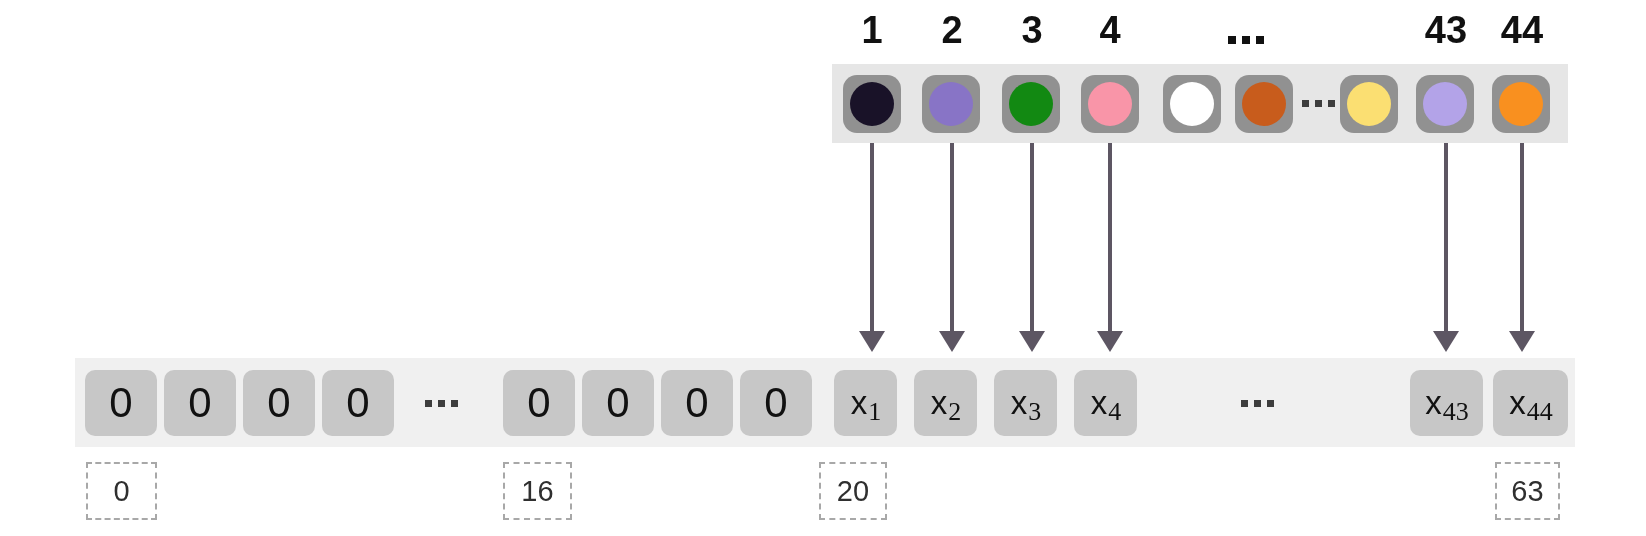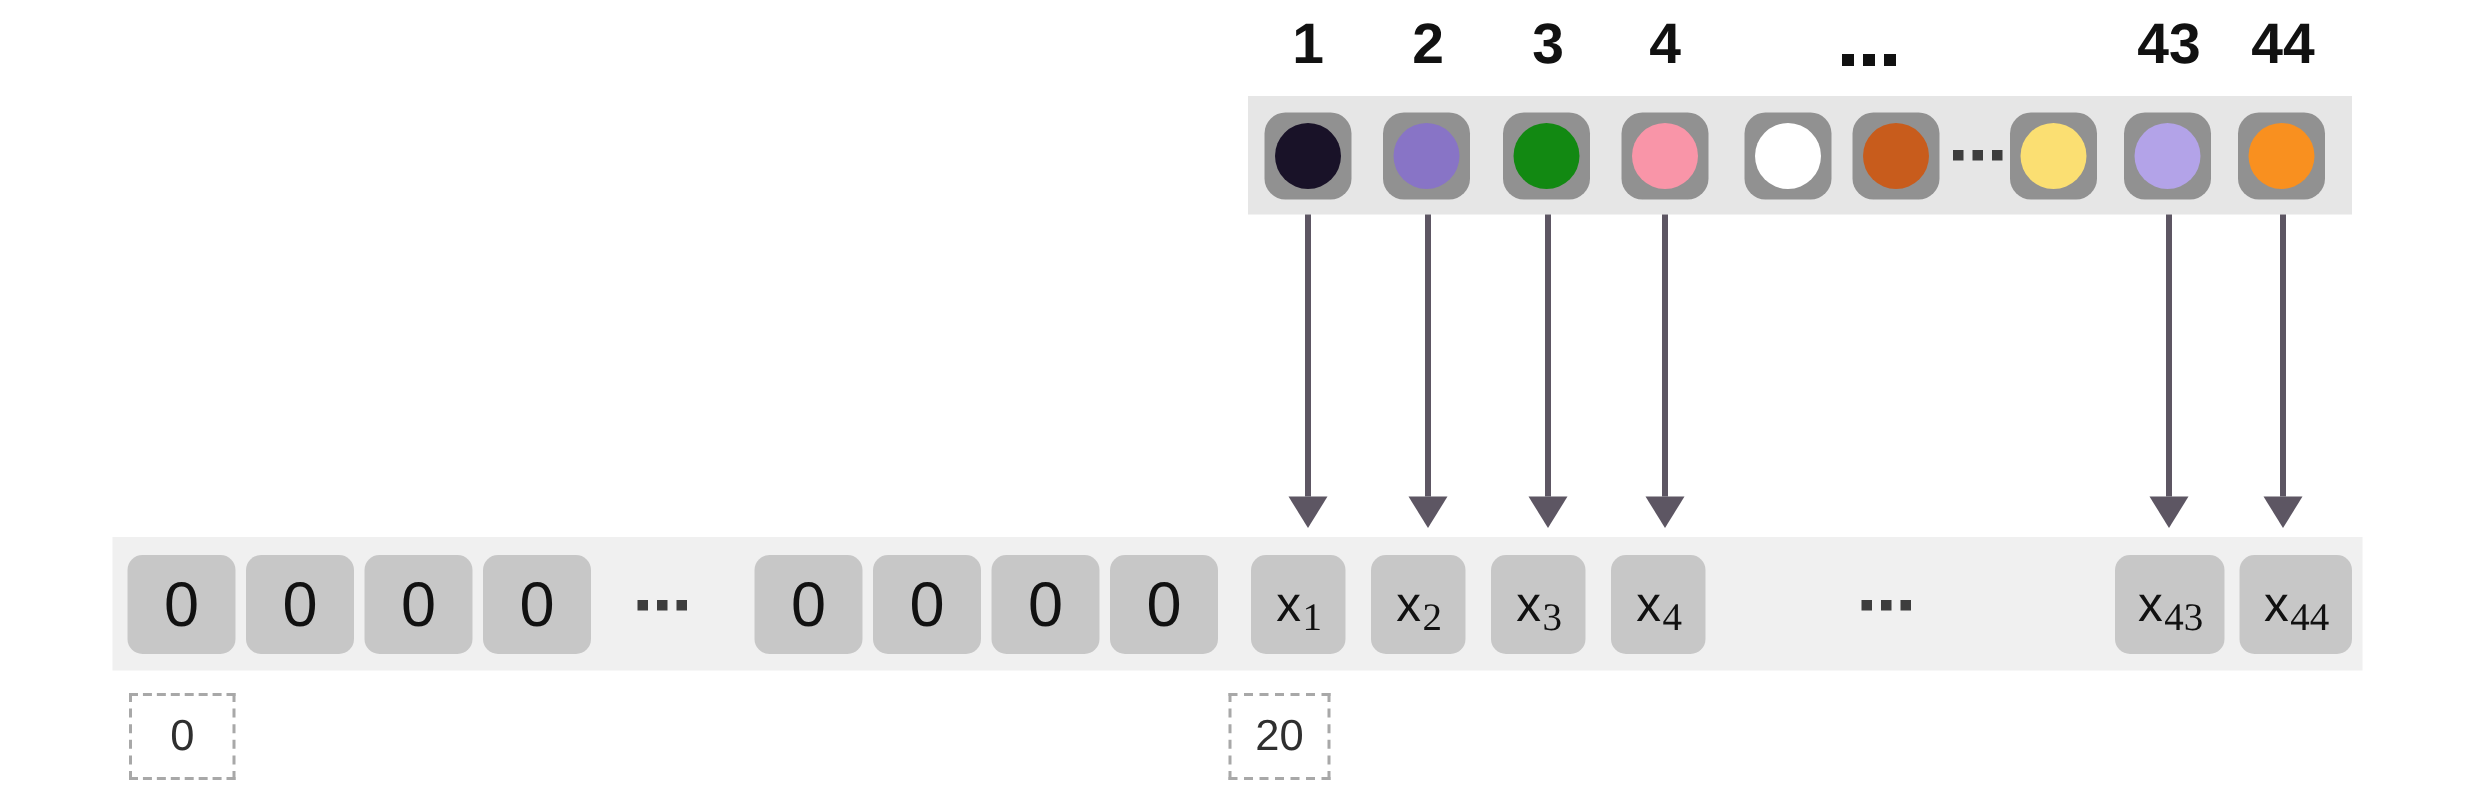--- a/index.html
+++ b/index.html
@@ -161,15 +161,17 @@
   <div class="cell cell-x" style="left:1410px;width:73px">
       <span>x</span>
       <sub>43</sub>
     </div>
   <div class="cell cell-x" style="left:1493px;width:75px">
       <span>x</span>
       <sub>44</sub>
     </div>
 
   <div class="idx-box" style="left:86px;width:67px">0</div>
+  <div class="idx-box" style="left:503px;width:65px">16</div>
   <div class="idx-box" style="left:819px;width:64px">20</div>
+  <div class="idx-box" style="left:1495px;width:61px">63</div>
 
 </div>
 
 </body></html>

